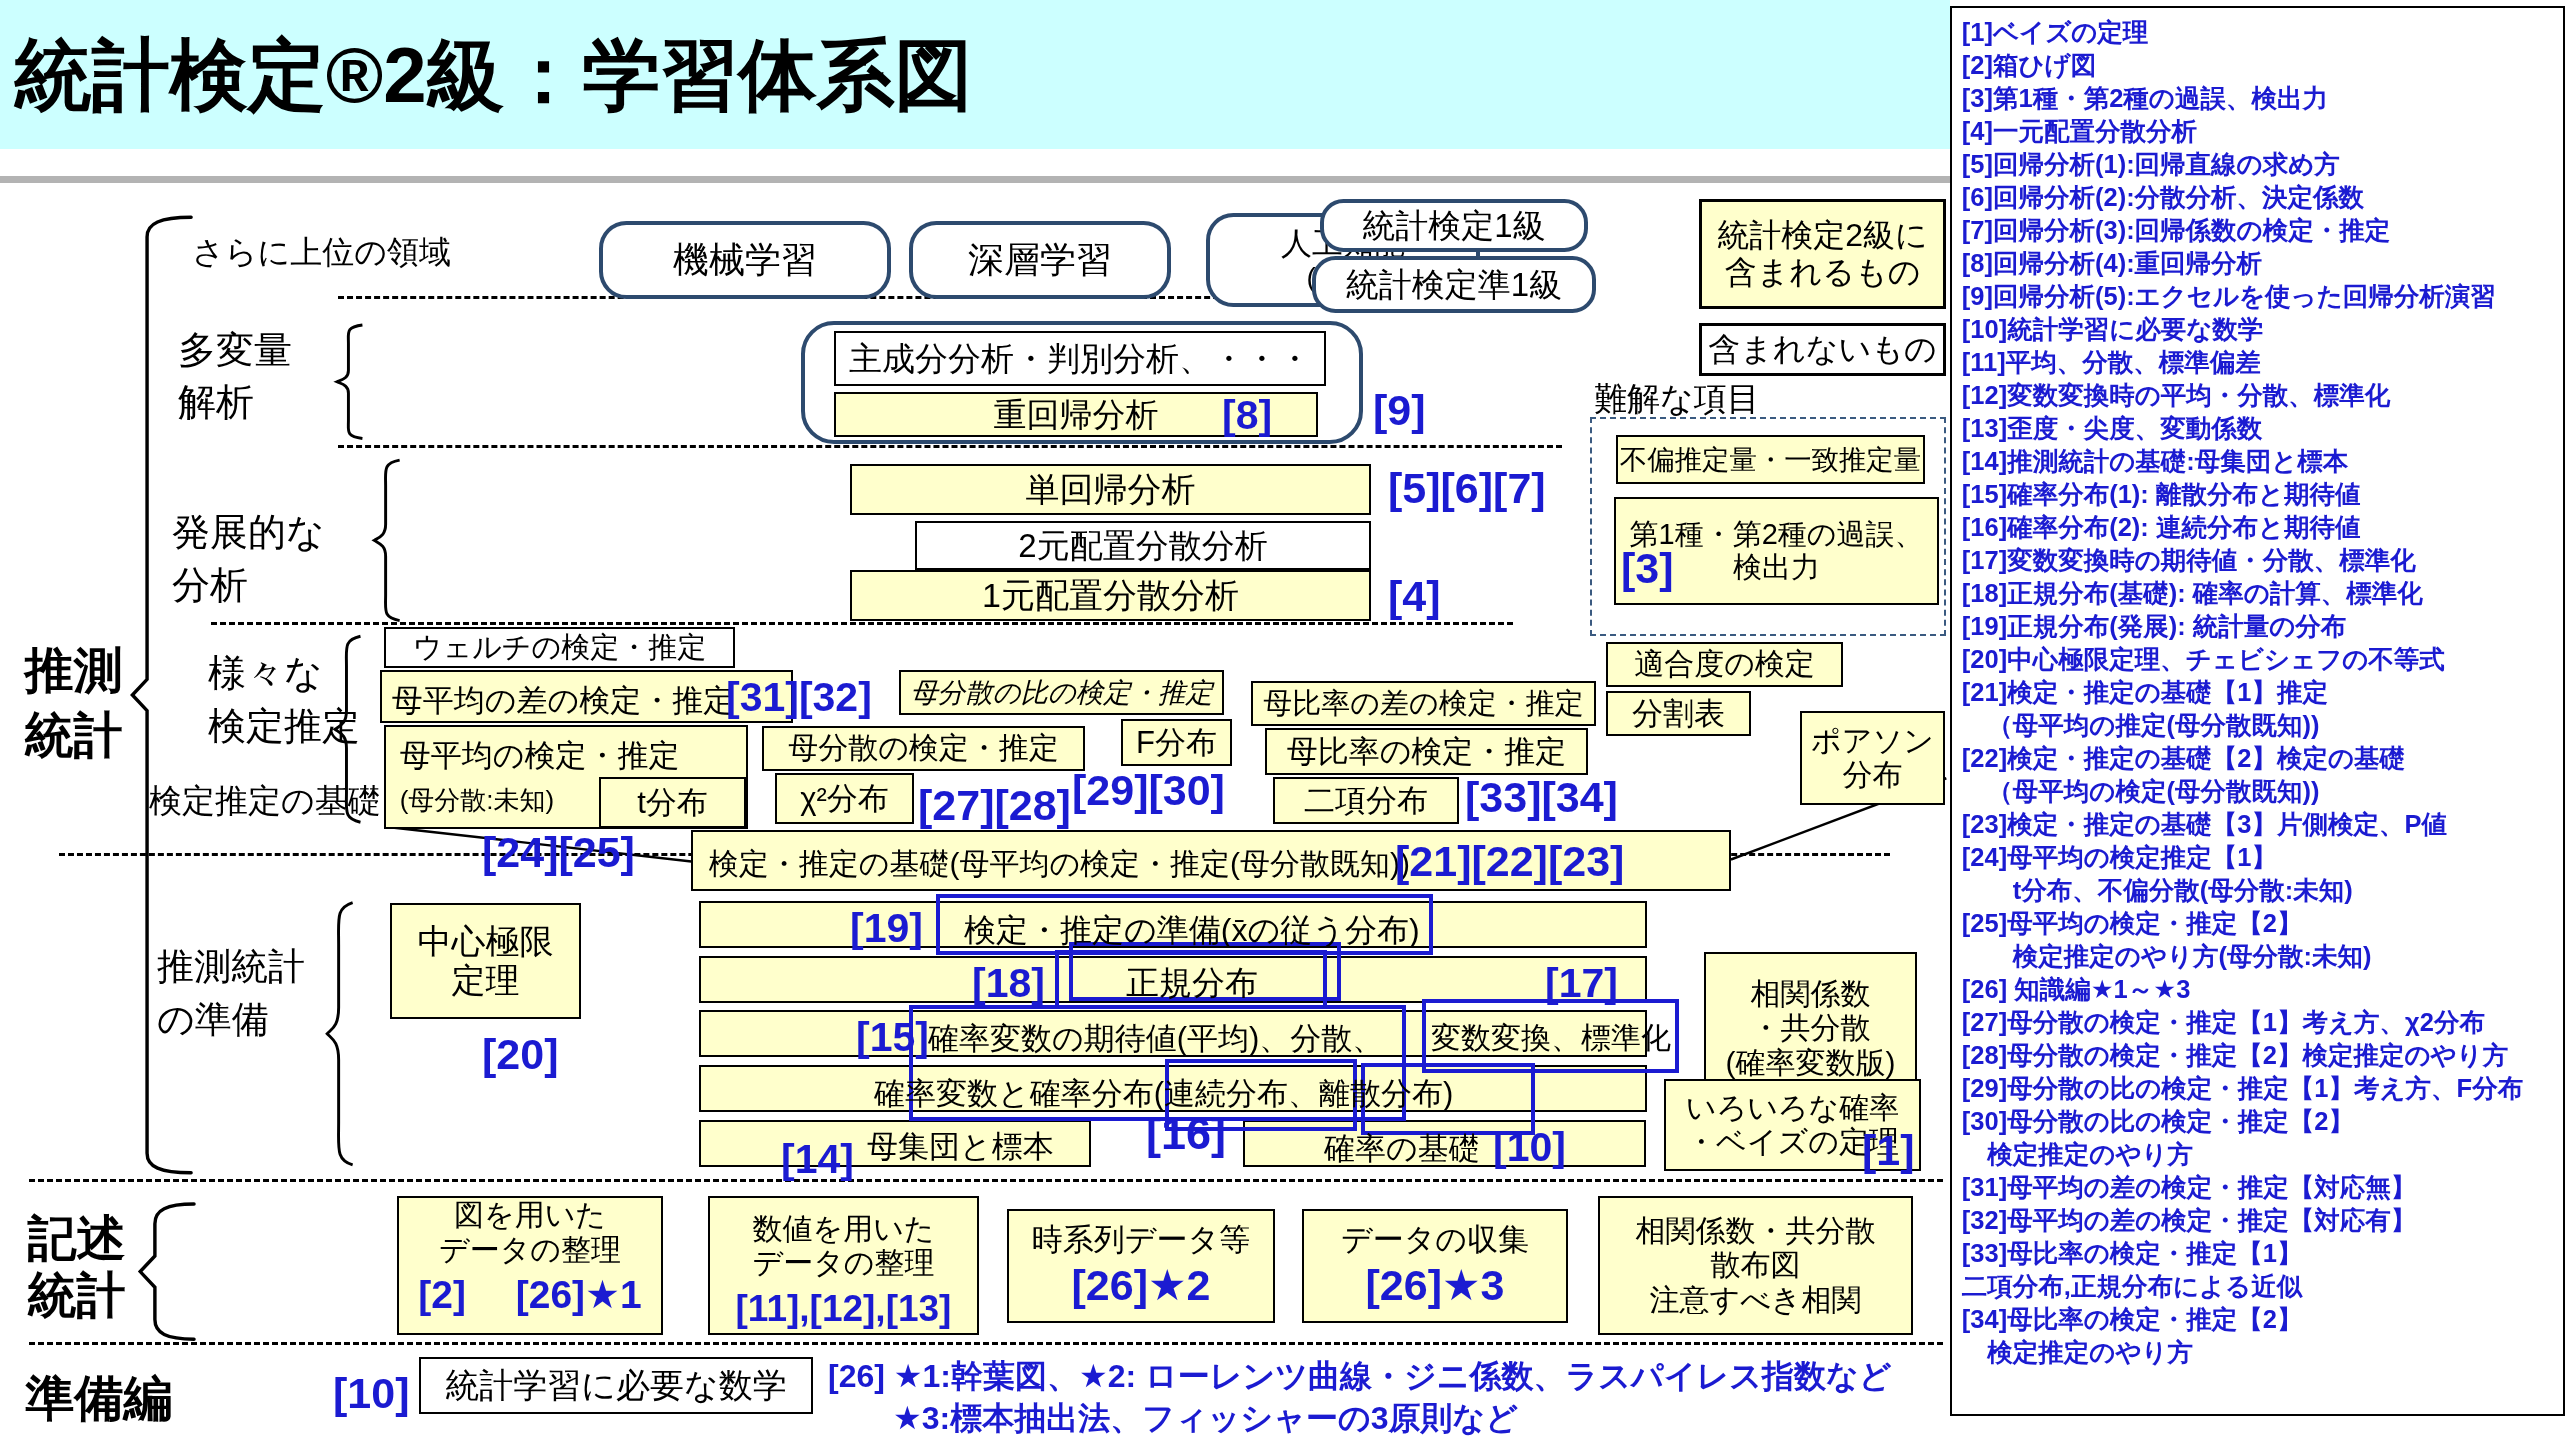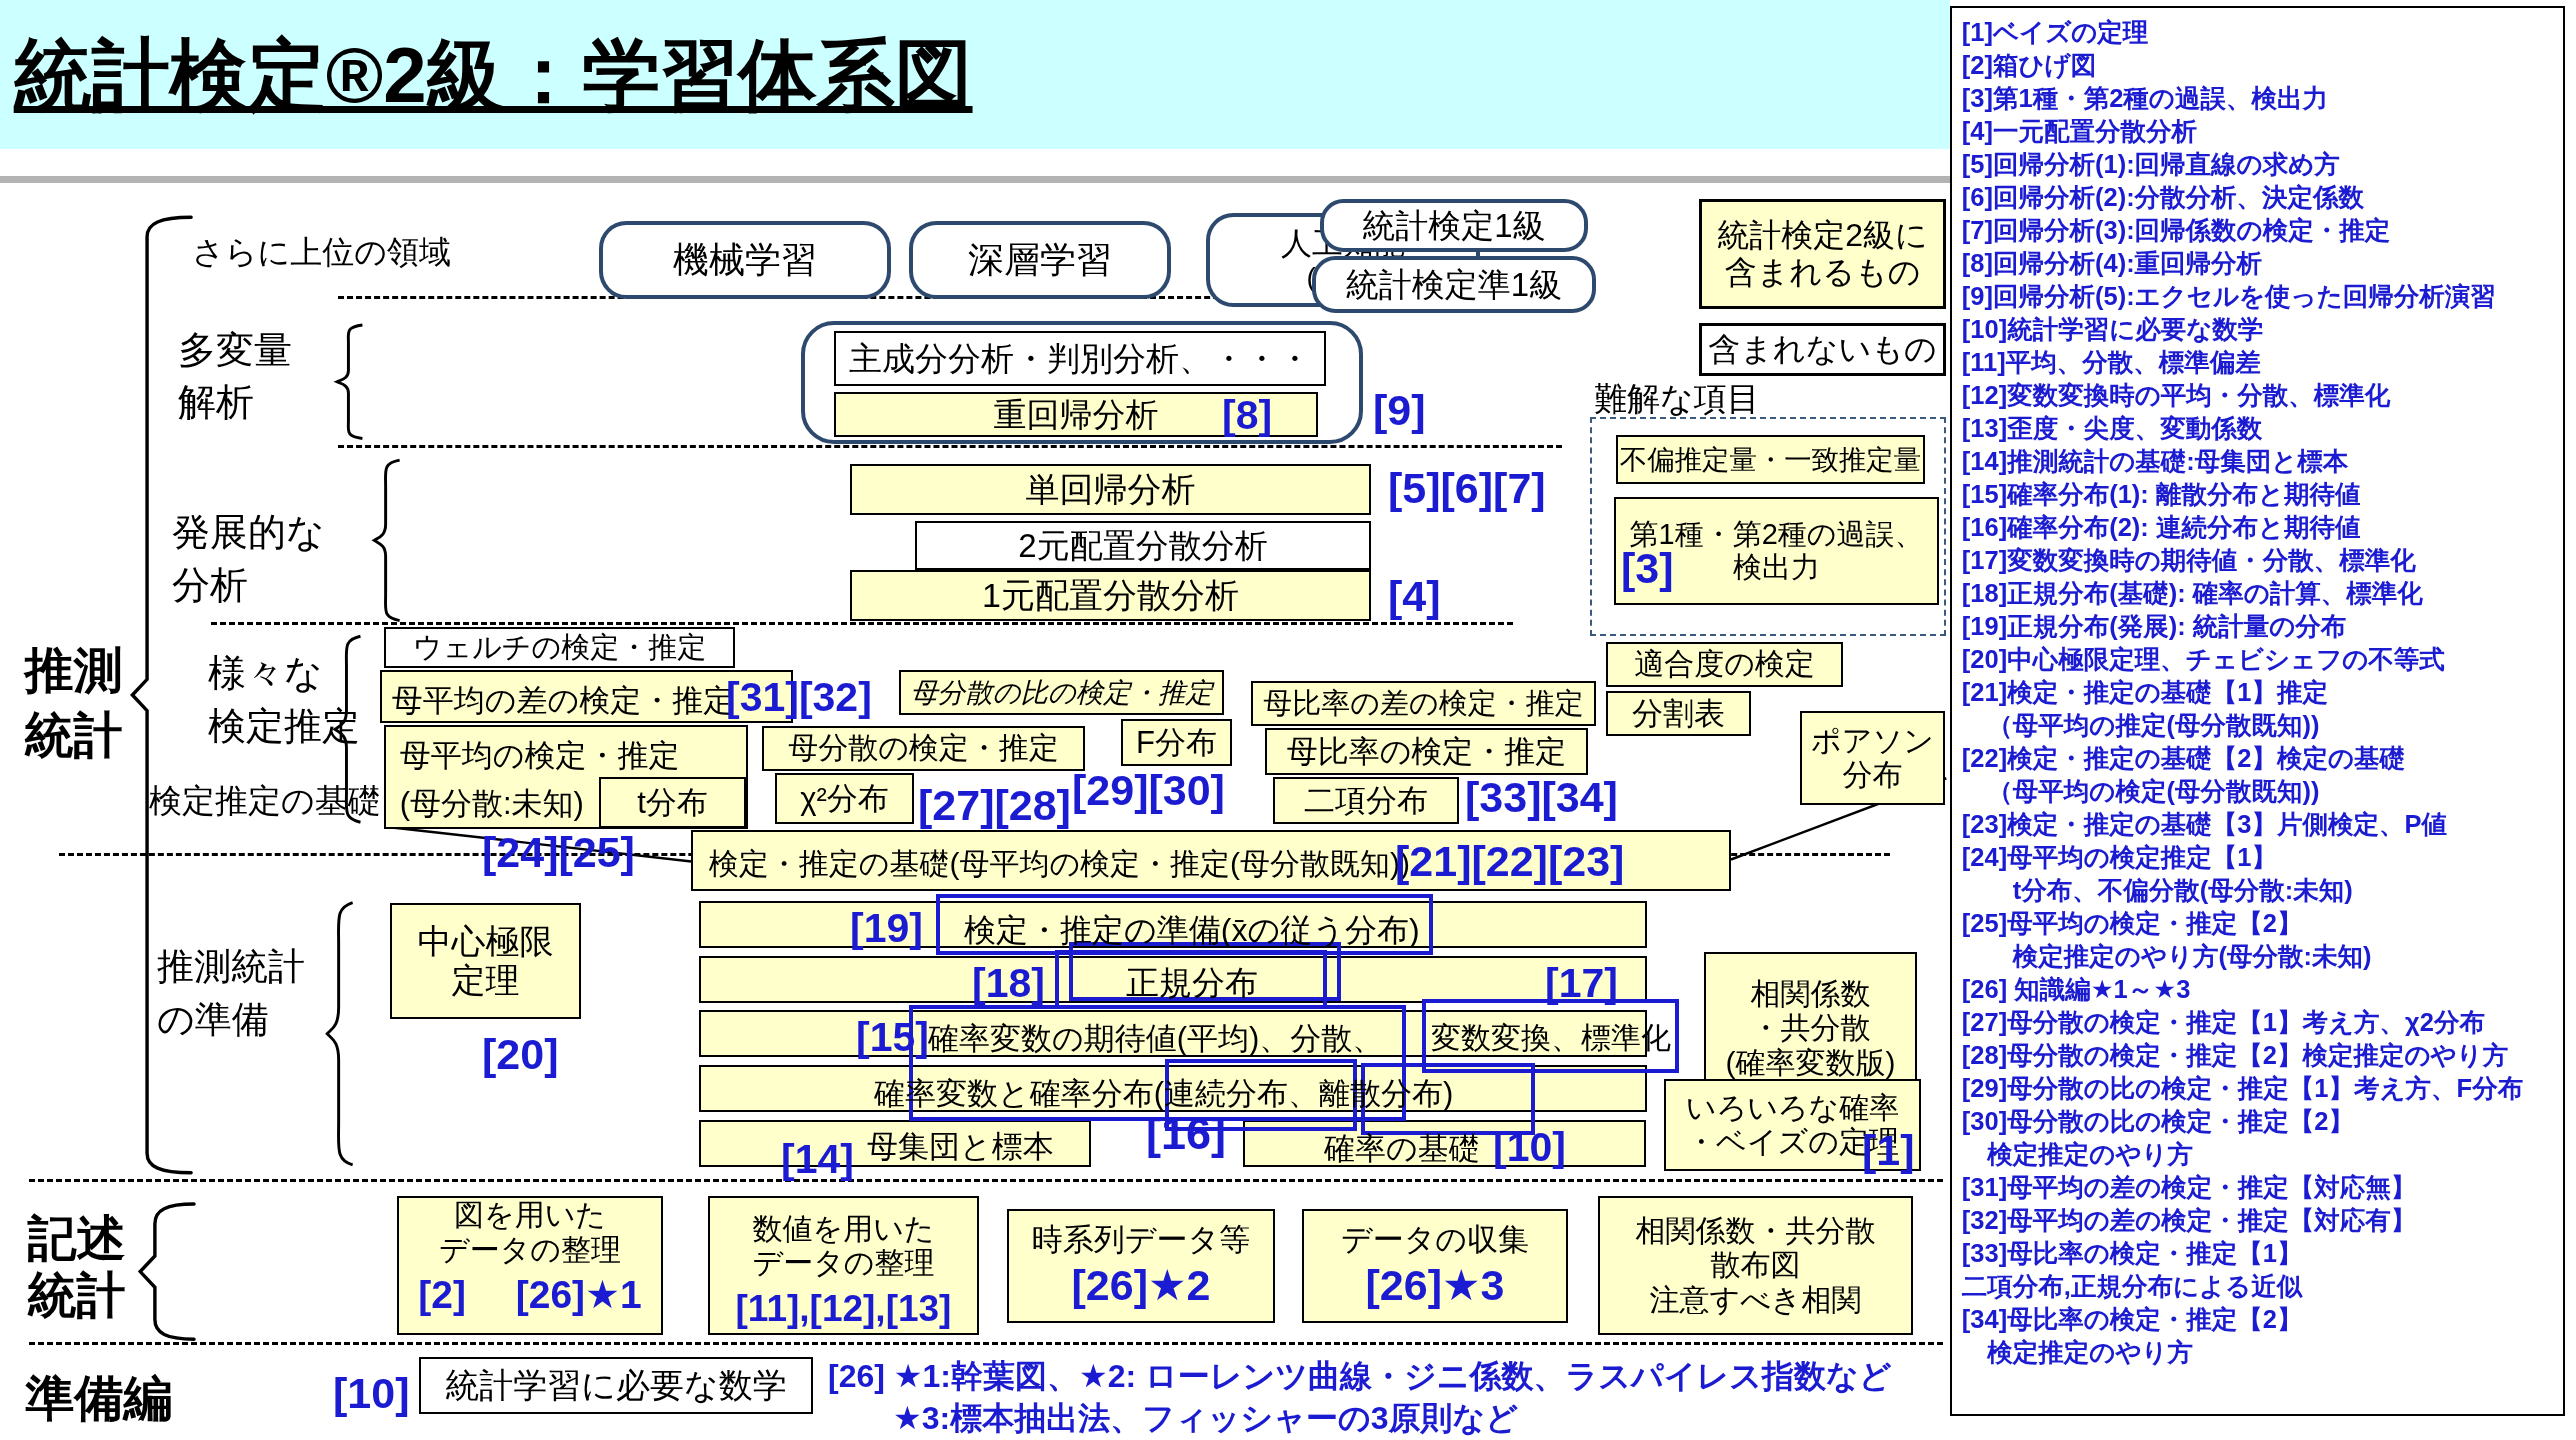--- a/index.html
+++ b/index.html
@@ -16,21 +16,21 @@
   .sbline{font-size:25.5px;font-weight:bold;color:#1b1bd1;line-height:33px;white-space:nowrap;}
   .seclabel{font-size:38px;color:#000;}
   .biglabel{font-size:49px;font-weight:bold;color:#000;}
 </style>
 </head>
 <body>
 
 <div class="canvas">
 
   <div class="abs" style="left:0;top:0;width:1950px;height:149px;background:#ccffff;"></div>
-  <div class="abs nowrap" style="left:13.7px;top:23.5px;font-size:78px;font-weight:bold;text-decoration:underline;">統計検定®2級：学習体系図</div>
+  <div class="abs nowrap" style="left:13.7px;top:23.5px;font-size:78px;font-weight:bold;">統計検定®2級：学習体系図</div>
   <div class="abs" style="left:0;top:176px;width:1950px;height:6.9px;background:#b3b3b3;"></div>
 
   <div class="abs dash" style="left:338px;top:296px;width:1224px;"></div>
   <div class="abs dash" style="left:338px;top:445px;width:1224px;"></div>
   <div class="abs dash" style="left:211px;top:622px;width:1302px;"></div>
   <div class="abs dash" style="left:59px;top:853px;width:1831px;"></div>
   <div class="abs dash" style="left:29px;top:1179px;width:1914px;"></div>
   <div class="abs dash" style="left:29px;top:1342px;width:1914px;"></div>
 
   <svg class="abs" style="left:0;top:0;" width="2576" height="1440" viewBox="0 0 2631 1471">
@@ -106,21 +106,21 @@
   <div class="abs yb ctr" style="left:1273px;top:777px;width:186px;height:47px;font-size:31px;">二項分布</div>
   <div class="abs blue" style="left:1465px;top:773px;font-size:43px;">[33][34]</div>
   <div class="abs yb ctr" style="left:1606px;top:642px;width:237px;height:45px;font-size:30px;">適合度の検定</div>
   <div class="abs yb ctr" style="left:1606px;top:691px;width:145px;height:45px;font-size:31px;">分割表</div>
   <div class="abs yb ctr" style="left:1800px;top:711px;width:145px;height:94px;font-size:30px;flex-direction:column;">
     <div>ポアソン</div>
     <div>分布</div>
   </div>
   <div class="abs yb" style="left:384px;top:725px;width:364px;height:104px;">
     <div style="font-size:31px;padding:7.8px 0 0 13.7px;">母平均の検定・推定</div>
-    <div style="font-size:31px;padding:5.9px 0 0 13.7px;">(母分散:未知)</div>
+    <div style="font-size:26px;padding:5.9px 0 0 13.7px;">(母分散:未知)</div>
   </div>
   <div class="abs yb ctr" style="left:599px;top:777px;width:147px;height:51px;font-size:31px;">t分布</div>
   <div class="abs blue" style="left:482px;top:828px;font-size:43px;">[24][25]</div>
   <div class="abs yb ctr" style="left:762px;top:726px;width:323px;height:45px;font-size:30px;">母分散の検定・推定</div>
   <div class="abs yb ctr" style="left:775px;top:773px;width:139px;height:51px;font-size:31px;">χ²分布</div>
   <div class="abs blue" style="left:918px;top:781px;font-size:43px;">[27][28]</div>
   <div class="abs" style="left:149px;top:779px;font-size:33px;">検定推定の基礎</div>
 
   <div class="abs yb" style="left:691px;top:830px;width:1040px;height:61px;">
     <div class="nowrap" style="font-size:30px;padding:11.7px 0 0 15.7px;">検定・推定の基礎(母平均の検定・推定(母分散既知))</div>

